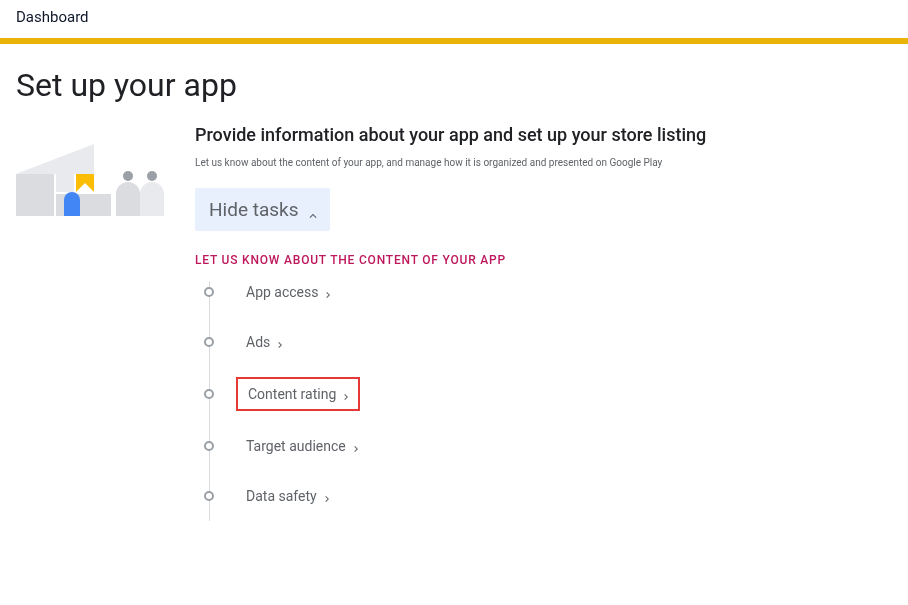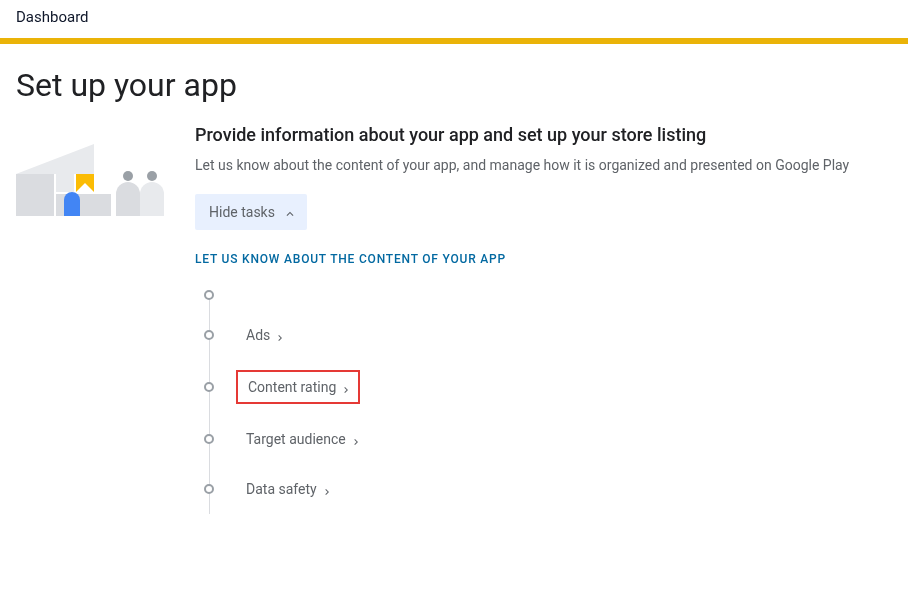--- a/index.html
+++ b/index.html
@@ -41,50 +41,50 @@
     .main-section {
       flex: 1;
     }
     .section-heading {
       font-size: 18px;
       font-weight: 500;
       color: #202124;
       margin-bottom: 10px;
     }
     .section-description {
-      font-size: 14px;
+      font-size: 10px;
       color: #5f6368;
       line-height: 1.5;
       margin-bottom: 18px;
     }
     .toggle-button {
       display: inline-flex;
       align-items: center;
       gap: 8px;
       background: #e8f0fe;
       border: none;
       padding: 10px 14px;
-      font-size: 14px;
+      font-size: 19px;
       color: #5f6368;
       cursor: pointer;
       border-radius: 2px;
       font-family: inherit;
     }
     .chevron-up {
       display: inline-block;
       width: 10px;
       height: 10px;
     }
     .tasks-label {
       font-size: 12px;
       font-weight: 500;
       letter-spacing: 0.8px;
-      color: #0369a1;
+      color: #be185d;
       margin-top: 22px;
-      margin-bottom: 14px;
+      margin-bottom: 0;
     }
     .task-list {
       position: relative;
     }
     .task-line {
       position: absolute;
       left: 14px;
       top: 14px;
       bottom: 0;
       width: 1px;
@@ -172,20 +172,26 @@
       </span>
     </button>
 
     <div class="tasks-label">LET US KNOW ABOUT THE CONTENT OF YOUR APP</div>
 
     <div class="task-list">
       <div class="task-line"></div>
 
     <div class="task-item">
           <div class="task-bullet"></div>
+          <span class="task-link">
+            <span>App access</span>
+            <span class="chevron-right"><svg viewBox="0 0 24 24" width="12" height="12" fill="#5f6368">
+                <path d="M8.59 16.59L13.17 12 8.59 7.41 10 6l6 6-6 6z"></path>
+              </svg></span>
+          </span>
         </div>
         <div class="task-item">
           <div class="task-bullet"></div>
           <span class="task-link">
             <span>Ads</span>
             <span class="chevron-right"><svg viewBox="0 0 24 24" width="12" height="12" fill="#5f6368">
                 <path d="M8.59 16.59L13.17 12 8.59 7.41 10 6l6 6-6 6z"></path>
               </svg></span>
           </span>
         </div>

